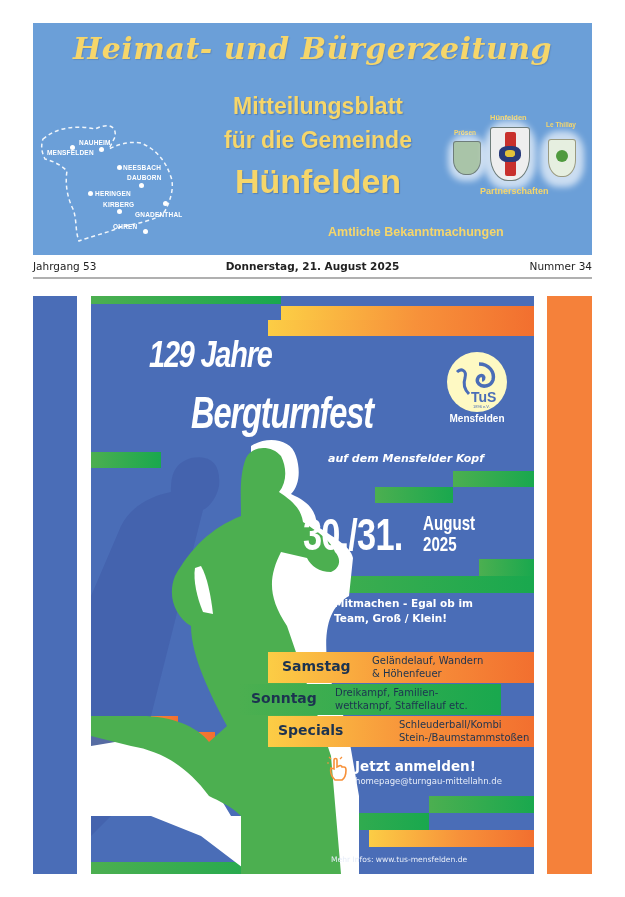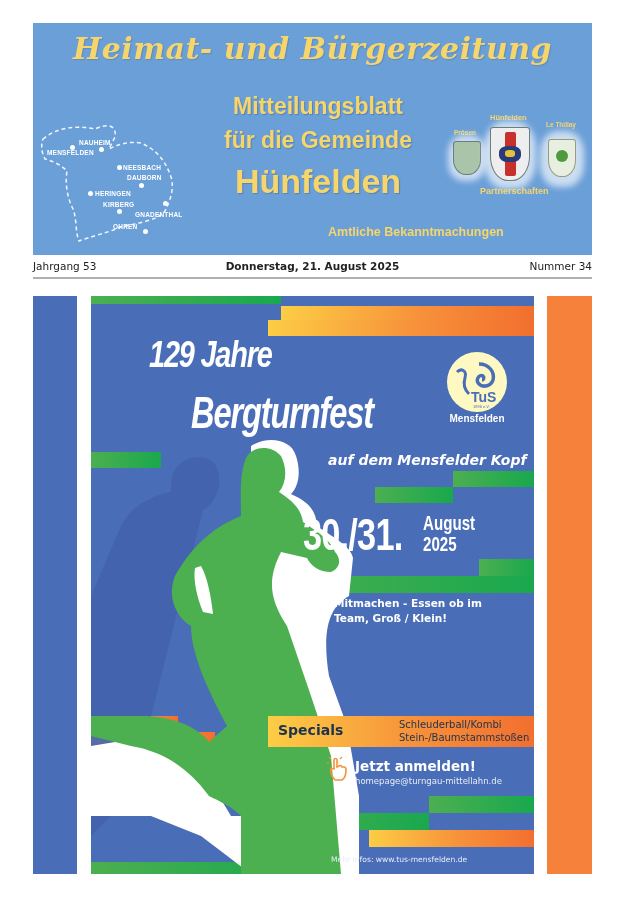--- a/index.html
+++ b/index.html
@@ -39,21 +39,21 @@
   .white-r { position: absolute; left: 501px; top: 0; width: 13px; height: 578px; background: #ffffff; }
   .orange-r { position: absolute; left: 514px; top: 0; width: 45px; height: 578px; background: #f5813a; }
   .inner { position: absolute; left: 58px; top: 0; width: 443px; height: 578px; background: #4a6db7; overflow: hidden; }
 
   .bar { position: absolute; }
   .g { background: linear-gradient(90deg, #4caf50, #19a84e); }
   .o { background: linear-gradient(90deg, #fccd45, #f7913a 55%, #f26f2f); }
 
   .t129 { position: absolute; left: 58px; top: 38px; font-family: "Liberation Sans", sans-serif; font-weight: bold; font-style: italic; color: #fff; font-size: 37px; letter-spacing: -1.5px; transform: scaleX(0.78); transform-origin: left top; }
   .tberg { position: absolute; left: 100px; top: 92px; font-family: "Liberation Sans", sans-serif; font-weight: bold; font-style: italic; color: #fff; font-size: 44px; letter-spacing: -1.5px; transform: scaleX(0.74); transform-origin: left top; }
-  .kopf { position: absolute; left: 237px; top: 156px; font-family: "DejaVu Sans", sans-serif; font-style: italic; font-weight: bold; color: #fff; font-size: 14px; }
+  .kopf { position: absolute; left: 237px; top: 156px; font-family: "DejaVu Sans", sans-serif; font-style: italic; font-weight: bold; color: #fff; font-size: 11px; }
 
   .logo { position: absolute; left: 352px; top: 56px; width: 68px; height: 78px; }
   .logo-circle { position: absolute; left: 4px; top: 0; width: 60px; height: 60px; border-radius: 50%; background: #fef9c3; }
   .logo-text { position: absolute; left: 0; top: 61px; width: 68px; text-align: center; font-family: "Liberation Sans", sans-serif; font-weight: bold; color: #fff; font-size: 10px; }
 
   .date-big { position: absolute; left: 212px; top: 214px; font-family: "Liberation Sans", sans-serif; font-weight: bold; color: #fff; font-size: 44px; letter-spacing: -1px; transform: scaleX(0.78); transform-origin: left top; }
   .date-month { position: absolute; left: 332px; top: 216px; font-family: "Liberation Sans", sans-serif; font-weight: bold; color: #fff; font-size: 21px; line-height: 21px; transform: scaleX(0.72); transform-origin: left top; }
 
   .mit1 { position: absolute; left: 243px; top: 300px; font-family: "DejaVu Sans", sans-serif; font-weight: bold; color: #fff; font-size: 10.5px; line-height: 15px; }
   .mit2 { position: absolute; left: 243px; top: 330px; font-family: "DejaVu Sans", sans-serif; color: #e6ecf8; font-size: 7.2px; line-height: 10px; }
@@ -177,24 +177,38 @@
       <div class="logo-text">Mensfelden</div>
     </div>
 
     <div class="date-big">30./31.</div>
     <div class="date-month">
       <div>August</div>
       <div>2025</div>
     </div>
 
     <div class="mit1">
-      <div>Mitmachen - Essen ob im</div>
+      <div>Mitmachen - Egal ob im</div>
       <div>Team, Groß / Klein!</div>
     </div>
 
+    <div class="prog-row o" style="left:177px;top:356px;width:266px;height:31px;">
+      <div class="prog-label" style="left:14px;top:6px;">Samstag</div>
+      <div class="prog-desc" style="left:104px;top:2px;">
+        <div>Geländelauf, Wandern</div>
+        <div>&amp; Höhenfeuer</div>
+      </div>
+    </div>
+    <div class="prog-row g" style="left:148px;top:388px;width:262px;height:31px;">
+      <div class="prog-label" style="left:12px;top:6px;">Sonntag</div>
+      <div class="prog-desc" style="left:96px;top:2px;">
+        <div>Dreikampf, Familien-</div>
+        <div>wettkampf, Staffellauf etc.</div>
+      </div>
+    </div>
     <div class="prog-row o" style="left:177px;top:420px;width:266px;height:31px;">
       <div class="prog-label" style="left:10px;top:6px;">Specials</div>
       <div class="prog-desc" style="left:101px;top:2px;margin-left:30px;">
         <div>Schleuderball/Kombi</div>
         <div>Stein-/Baumstammstoßen</div>
       </div>
     </div>
 
     <svg class="hand" viewBox="0 0 22 26">
       <path d="M8,24 C4,20 3,16 4,12 L7,13 L7,4 C7,2 10,2 10,4 L10,11 L12,10 C13,9 15,10 15,11 L17,11 C18,11 19,12 19,14 C19,18 18,22 15,24 Z" fill="none" stroke="#f7913a" stroke-width="1.6"></path>

